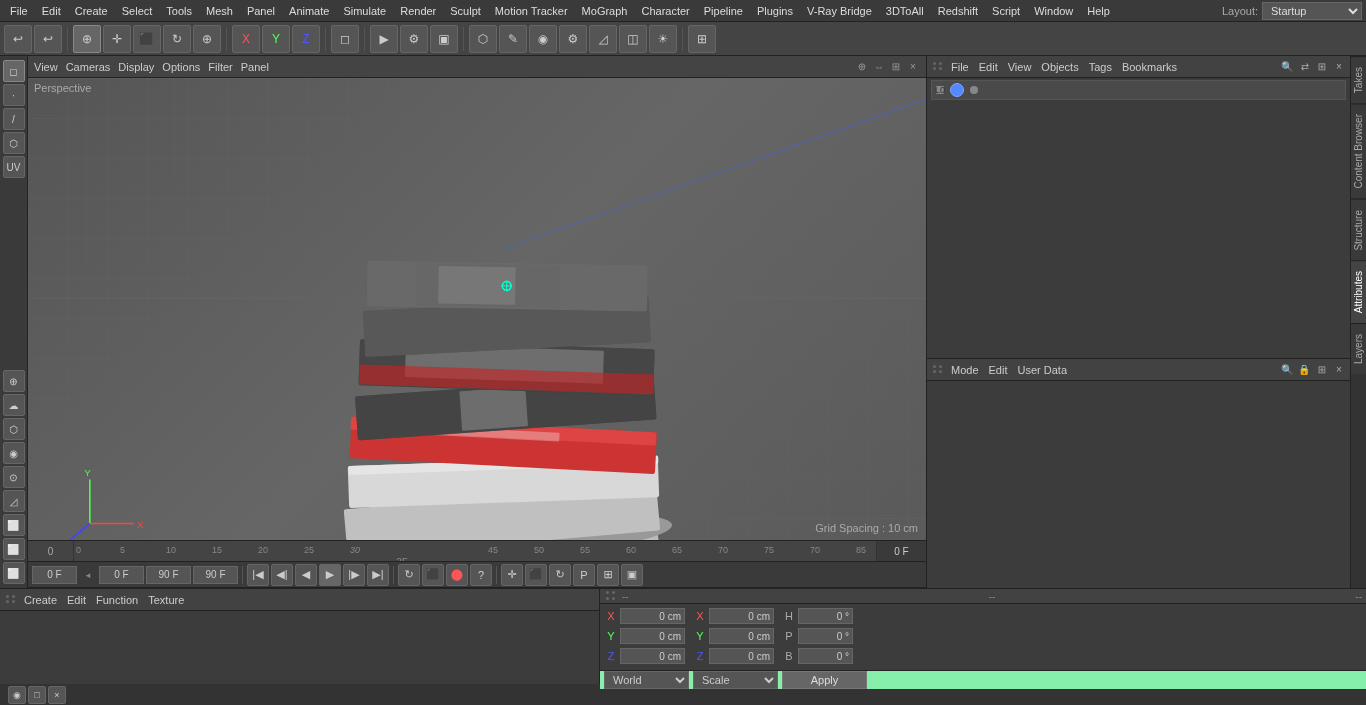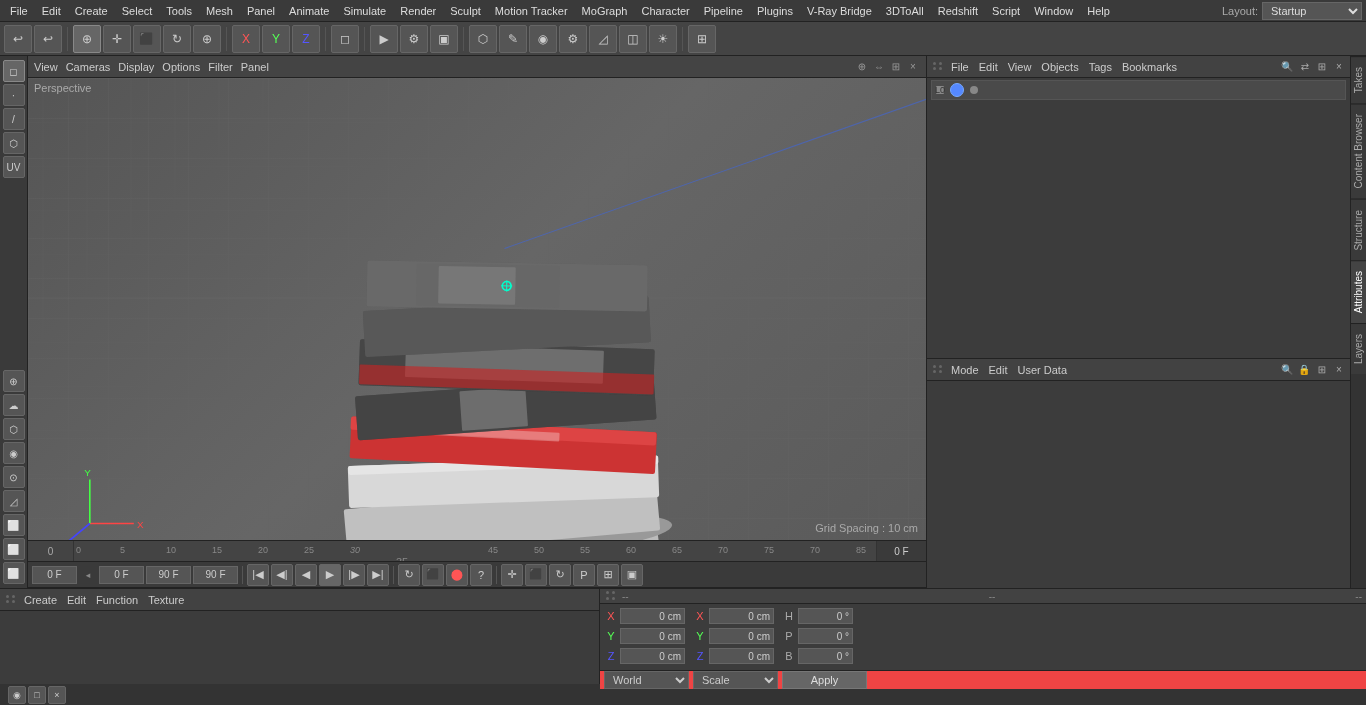--- a/index.html
+++ b/index.html
@@ -910,21 +910,21 @@
           <span class="coord-label" style="width:14px; font-size:11px; color:#aaa; text-align:center;">P</span>
           <input class="coord-field" value="0 °" style="width: 55px; height: 16px; background: rgb(85, 85, 85); border: 1px solid rgb(102, 102, 102); color: rgb(204, 204, 204); font-size: 10px; padding: 0px 3px; text-align: right;">
         </div>
         <div class="coord-row">
           <span class="coord-label" style="width:14px; font-size:11px; color:#aaa; text-align:center;">B</span>
           <input class="coord-field" value="0 °" style="width: 55px; height: 16px; background: rgb(85, 85, 85); border: 1px solid rgb(102, 102, 102); color: rgb(204, 204, 204); font-size: 10px; padding: 0px 3px; text-align: right;">
         </div>
       </div>
     </div>
 
-    <div id="world-bar" style="display:flex; align-items:center; height:22px; background:#ef4444; padding:0 4px; gap:4px; border-top:1px solid #222;">
+    <div id="world-bar" style="display:flex; align-items:center; height:22px; background:#86efac; padding:0 4px; gap:4px; border-top:1px solid #222;">
       <select class="world-dropdown" style="width:85px; height:18px; background:#555; border:1px solid #666; color:#ccc; font-size:11px; padding:0 4px;">
         <option>World</option>
       </select>
       <select class="world-dropdown" style="width:85px; height:18px; background:#555; border:1px solid #666; color:#ccc; font-size:11px; padding:0 4px;">
         <option>Scale</option>
       </select>
       <div class="apply-btn" style="width:85px; height:18px; background:#666; border:1px solid #777; color:#ddd; font-size:11px; cursor:pointer; display:flex; align-items:center; justify-content:center;">Apply</div>
     </div>
   </div>
 

